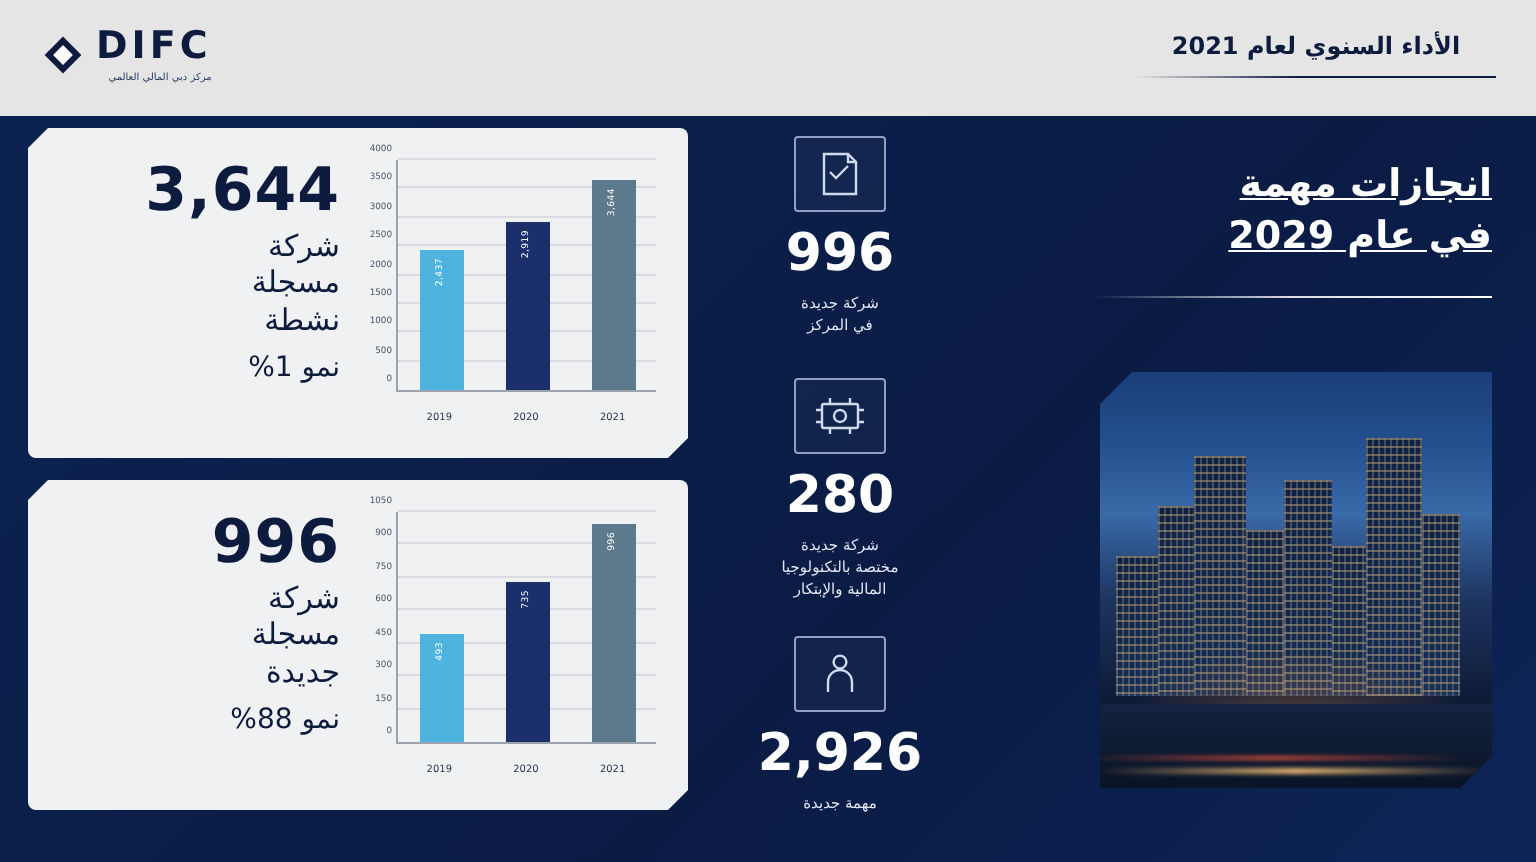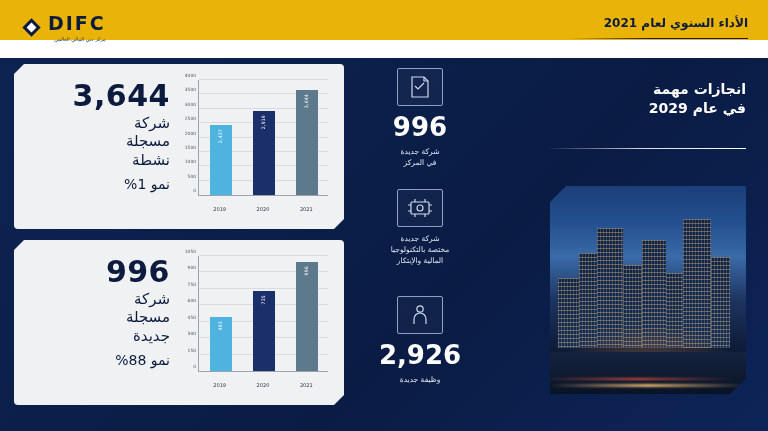--- a/index.html
+++ b/index.html
@@ -10,22 +10,22 @@
     overflow: hidden;
   }
   #page {
     position: relative;
     width: 768px; height: 431px;
     background: #ffffff;
   }
 
   
   .header {
-    position: absolute; top: 0; left: 0; right: 0; height: 40px;
-    background: #eab308;
+    position: absolute; top: 0; left: 0; right: 0; height: 58px;
+    background: #e5e5e5;
   }
   .logo-wrap {
     position: absolute; top: 14px; left: 22px;
     display: flex; align-items: center; gap: 6px;
   }
   .logo-text { display: flex; flex-direction: column; align-items: flex-start; }
   .logo-main {
     font-size: 19px; font-weight: bold; letter-spacing: 2px;
     color: #0d1b3e; line-height: 1;
   }
@@ -39,21 +39,21 @@
     background: #0d1b3e; transform: rotate(45deg);
   }
   .logo-mark .dmd2 {
     position: absolute; width: 7px; height: 7px; top: 6px; left: 6px;
     background: #ffffff; transform: rotate(45deg);
   }
   .header-right {
     position: absolute; top: 16px; right: 20px; text-align: right;
   }
   .header-title {
-    font-size: 12px; color: #0d1b3e; font-weight: 600; line-height: 1.3;
+    font-size: 12px; color: #0d1b3e; font-weight: 600; line-height: 1.3; text-align: center;
   }
   .header-rule {
     margin-top: 6px; height: 1px; width: 180px; margin-left: auto;
     background: linear-gradient(to left, #0d1b3e 0%, #0d1b3e 55%, rgba(13,27,62,0) 100%);
   }
 
   
   .body {
     position: absolute; top: 58px; left: 0; right: 0; bottom: 0;
     background: #0b1f4d;
@@ -142,21 +142,21 @@
   }
   .mid-caption {
     font-size: 7.5px; color: #dfe5f2; margin-top: 6px; line-height: 1.5; direction: rtl;
   }
 
   
   .right-title {
     position: absolute; right: 22px; top: 22px; width: 220px;
     text-align: right; color: #ffffff; direction: rtl;
   }
-  .right-title .t1 { font-size: 14px; font-weight: bold; line-height: 1.35; }
+  .right-title .t1 { font-size: 19px; font-weight: bold; line-height: 1.35; text-decoration: underline; }
   .right-rule {
     position: absolute; right: 22px; top: 90px; width: 200px; height: 1px;
     background: linear-gradient(to left, #ffffff 0%, rgba(255,255,255,.85) 50%, rgba(255,255,255,0) 100%);
   }
   .photo {
     position: absolute; right: 22px; top: 128px; width: 196px; height: 208px;
     clip-path: polygon(16px 0, 100% 0, 100% calc(100% - 16px), calc(100% - 16px) 100%, 0 100%, 0 16px);
     overflow: hidden; background: #0a1730;
   }
   .sky {
@@ -334,32 +334,33 @@
 
       <div class="mid-item" style="margin-top:20px">
         <div class="icon-box">
           <svg width="26" height="20" viewBox="0 0 26 20" fill="none" stroke="#cfd9ee" stroke-width="1.2">
             <rect x="4" y="4" width="18" height="12" rx="1"></rect>
             <circle cx="13" cy="10" r="3"></circle>
             <path d="M4 7 h-3 M4 13 h-3 M22 7 h3 M22 13 h3"></path>
             <path d="M8 4 v-3 M18 4 v-3 M8 16 v3 M18 16 v3"></path>
           </svg>
         </div>
+        <div class="mid-number">280</div>
         <div class="mid-caption">شركة جديدة<br>مختصة بالتكنولوجيا<br>المالية والإبتكار</div>
       </div>
 
-      <div class="mid-item" style="margin-top:30px">
+      <div class="mid-item" style="margin-top:18px">
         <div class="icon-box">
           <svg width="18" height="24" viewBox="0 0 18 24" fill="none" stroke="#cfd9ee" stroke-width="1.2">
             <circle cx="9" cy="6" r="3.2"></circle>
             <path d="M3 21 v-5 a6 6 0 0 1 12 0 v5"></path>
           </svg>
         </div>
         <div class="mid-number">2,926</div>
-        <div class="mid-caption">وظيفة جديدة</div>
+        <div class="mid-caption">مهمة جديدة</div>
       </div>
 
     </div>
 
     <div class="right-title">
       <div class="t1">انجازات مهمة</div>
       <div class="t1">في عام 2029</div>
     </div>
     <div class="right-rule"></div>
 

